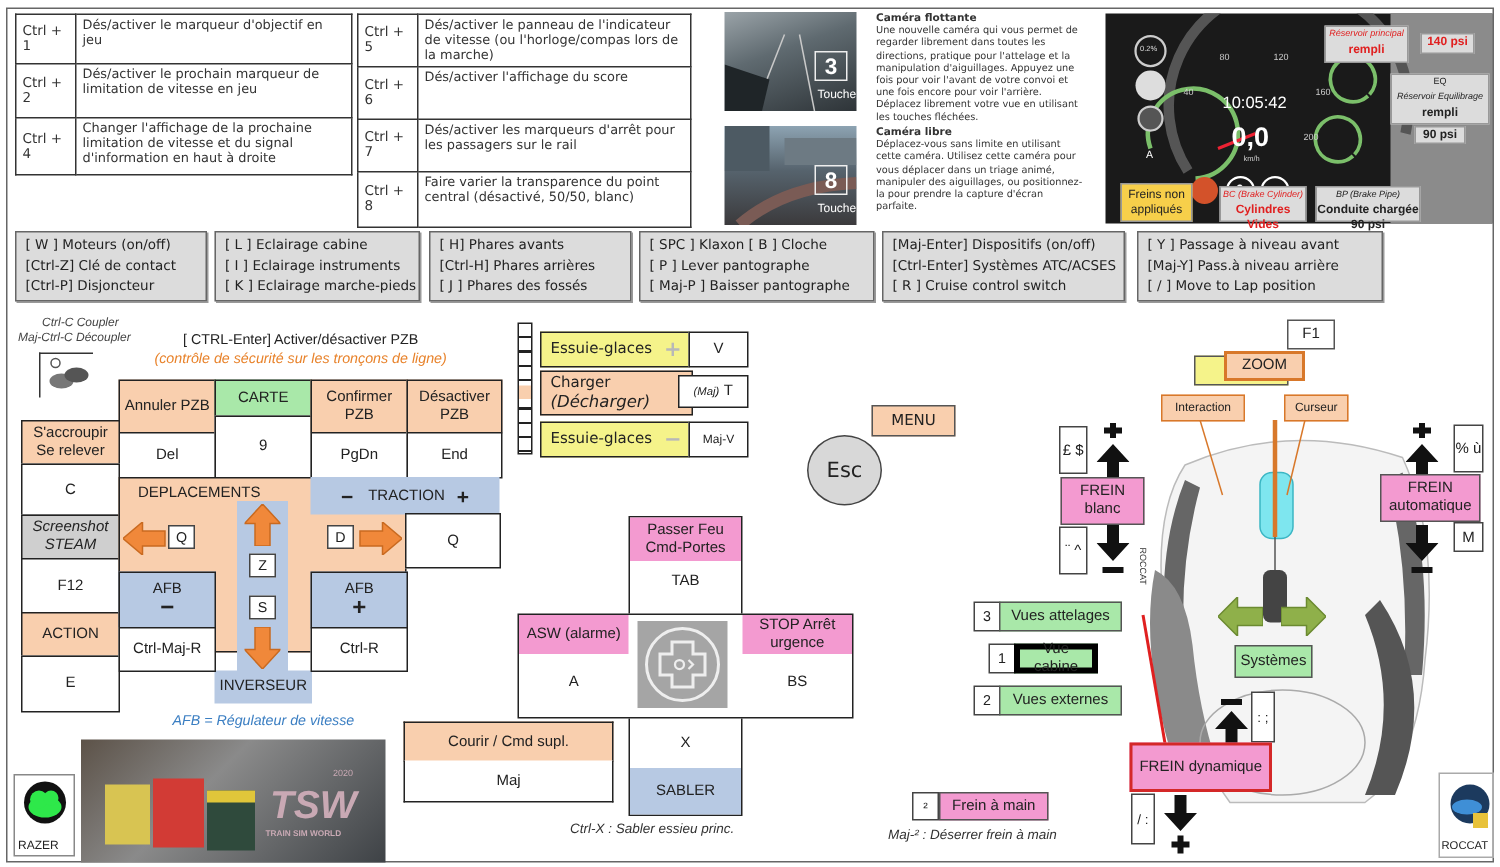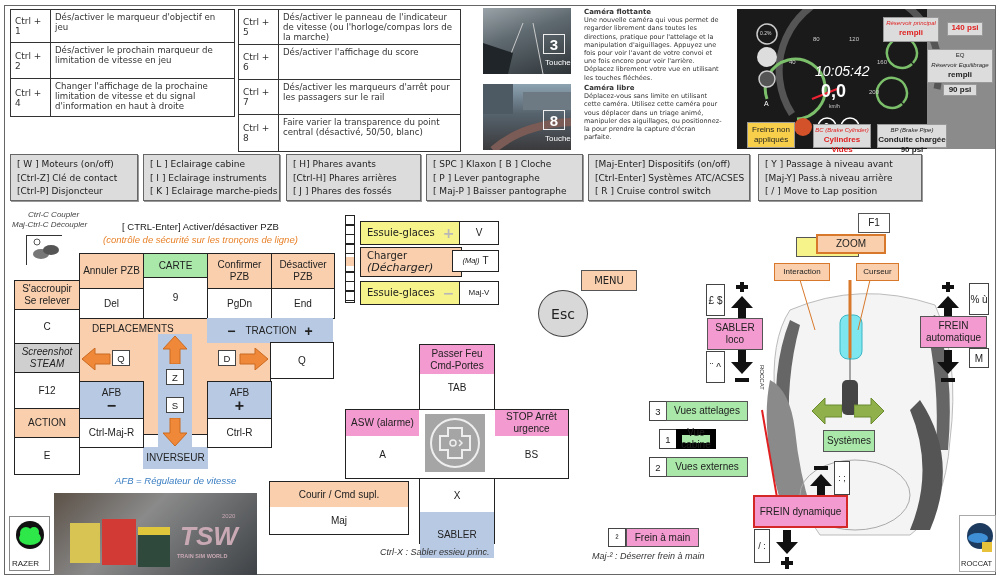--- a/index.html
+++ b/index.html
@@ -118,21 +118,21 @@
     <circle cx="66" cy="118" r="9" fill="#d3522a"></circle>
     <circle cx="90" cy="118" r="9" stroke="#fff" stroke-width="1.5" fill="none"></circle>
     <circle cx="113" cy="118" r="9" stroke="#fff" stroke-width="1.5" fill="none"></circle>
   </svg>
   <div style="position:absolute;left:76px;top:27px;color:#ccc;font-size:6px;">80</div>
   <div style="position:absolute;left:112px;top:27px;color:#ccc;font-size:6px;">120</div>
   <div style="position:absolute;left:52px;top:50px;color:#ccc;font-size:6px;">40</div>
   <div style="position:absolute;left:140px;top:50px;color:#ccc;font-size:6px;">160</div>
   <div style="position:absolute;left:132px;top:80px;color:#ccc;font-size:6px;">200</div>
   <div style="position:absolute;left:23px;top:21px;color:#ddd;font-size:5px;">0.2%</div>
-  <div style="position:absolute;left:78px;top:54px;color:#fff;font-size:14px;font-style:italic;">10:05:42</div>
+  <div style="position:absolute;left:78px;top:54px;color:#fff;font-size:11px;">10:05:42</div>
   <div style="position:absolute;left:84px;top:72px;color:#fff;font-size:18px;font-weight:bold;">0,0</div>
   <div style="position:absolute;left:92px;top:94px;color:#ccc;font-size:5px;">km/h</div>
   <div style="position:absolute;left:87px;top:112px;color:#fff;font-size:9px;font-weight:bold;">0</div>
   <div style="position:absolute;left:27px;top:91px;color:#fff;font-size:7px;">A</div>
 
   <div class="callout" style="left:146px;top:8px;width:56px;height:25px;">
     <div class="italic" style="color:#e02020;font-size:6px;">Réservoir principal</div>
     <div style="color:#e02020;font-weight:bold;">rempli</div>
   </div>
   <div class="callout" style="left:210px;top:13px;width:36px;height:14px;color:#e02020;font-weight:bold;">140 psi</div>
@@ -308,29 +308,29 @@
 <div class="cell white" style="left:495px;top:440px;width:73px;height:30px;border:none;">BS</div>
 <div class="abs" style="left:425px;top:414px;width:60px;height:58px;background:#a5a5a5;">
   <svg width="60" height="58">
       <circle cx="30" cy="29" r="24" fill="none" stroke="#eee" stroke-width="2"></circle>
       <path d="M23,14 h14 v8 h8 v14 h-8 v8 h-14 v-8 h-8 v-14 h8 z" fill="none" stroke="#eee" stroke-width="2"></path>
       <circle cx="28" cy="29" r="3" fill="none" stroke="#eee" stroke-width="1.5"></circle>
       <path d="M34,26 l3,3 l-3,3" fill="none" stroke="#eee" stroke-width="1.5"></path>
     </svg>
 </div>
 <div class="cell white" style="left:420px;top:480px;width:74px;height:32px;border:none;">X</div>
-<div class="cell blue" style="left:420px;top:512px;width:74px;height:46px;border:none;">SABLER</div>
+<div class="cell blue" style="left:420px;top:512px;width:74px;height:31px;border:none;">SABLER</div>
 <div class="label italic" style="left:380px;top:547px;font-size:9px;color:#333;">Ctrl-X : Sabler essieu princ.</div>
 
 <div class="cell peach" style="left:269px;top:481px;width:140px;height:27px;border-bottom:none;">Courir / Cmd supl.</div>
 <div class="cell white" style="left:269px;top:507px;width:140px;height:28px;border-top:none;">Maj</div>
 
 <div class="cell yellow" style="left:796px;top:213px;width:63px;height:20px;border:1px solid #555;margin-top:24px;">HUD</div>
 <div class="cell white" style="left:858px;top:213px;width:32px;height:20px;border:1px solid #555;">F1</div>
-<div class="cell peach" style="left:816px;top:234px;width:70px;height:20px;border:2px solid #d8782a;">ZOOM</div>
+<div class="cell peach" style="left:816px;top:234px;width:54px;height:20px;border:2px solid #d8782a;">ZOOM</div>
 <div class="cell peach" style="left:774px;top:263px;width:56px;height:18px;border:1px solid #d8782a;font-size:8px;">Interaction</div>
 <div class="cell peach" style="left:856px;top:263px;width:43px;height:18px;border:1px solid #d8782a;font-size:8px;">Curseur</div>
 
 <svg class="arrow-svg" style="left:760px;top:280px;" width="200" height="260">
   <path d="M30,30 Q100,0 175,25 Q200,80 190,160 Q185,230 150,255 L60,255 Q20,200 15,120 Q10,60 30,30 Z" fill="#f4f4f4" stroke="#bbb"></path>
   <path d="M30,40 Q10,90 18,160 L30,160 Q25,100 40,45 Z" fill="#666"></path>
   <path d="M175,35 Q195,90 188,170 L176,170 Q180,100 165,40 Z" fill="#666"></path>
   <path d="M10,100 Q0,150 20,220 Q40,250 55,240 Q40,200 35,150 Q30,110 10,100Z" fill="#8a8a8a"></path>
   <path d="M160,120 Q200,180 170,250 L150,250 Q175,190 150,130 Z" fill="#555"></path>
   <rect x="80" y="35" width="22" height="44" rx="8" fill="#7ee6ef" stroke="#3bb6c4"></rect>
@@ -343,21 +343,21 @@
   <ellipse cx="95" cy="215" rx="55" ry="35" fill="none" stroke="#aaa"></ellipse>
   <text x="-15" y="100" font-size="6" fill="#333" transform="rotate(90,0,100)" font-family="Liberation Sans, sans-serif">ROCCAT</text>
 </svg>
 
 <div class="kbox" style="left:706px;top:284px;width:19px;height:32px;flex-direction:column;font-size:10px;line-height:11px;">£ $</div>
 <svg class="arrow-svg" style="left:731px;top:282px;" width="22" height="40">
     <rect x="9" y="0" width="4" height="10" fill="#111"></rect>
     <rect x="5" y="3" width="12" height="4" fill="#111"></rect>
     <polygon points="11,14 22,26 15,26 15,40 7,40 7,26 0,26" fill="#111"></polygon>
   </svg>
-<div class="cell pink" style="left:707px;top:318px;width:56px;height:32px;border:1px solid #555;">SABLER loco</div>
+<div class="cell pink" style="left:707px;top:318px;width:56px;height:32px;border:1px solid #555;">FREIN blanc</div>
 <div class="kbox" style="left:706px;top:351px;width:19px;height:32px;flex-direction:column;font-size:10px;line-height:11px;">¨ ^</div>
 <svg class="arrow-svg" style="left:731px;top:350px;" width="22" height="34">
     <polygon points="7,0 15,0 15,12 22,12 11,24 0,12 7,12" fill="#111"></polygon>
     <rect x="4" y="28" width="14" height="4" fill="#111"></rect>
   </svg>
 
 <svg class="arrow-svg" style="left:937px;top:282px;" width="22" height="40">
     <rect x="9" y="0" width="4" height="10" fill="#111"></rect>
     <rect x="5" y="3" width="12" height="4" fill="#111"></rect>
     <polygon points="11,14 22,26 15,26 15,40 7,40 7,26 0,26" fill="#111"></polygon>
@@ -366,21 +366,21 @@
 <div class="cell pink" style="left:920px;top:316px;width:67px;height:32px;border:1px solid #555;">FREIN automatique</div>
 <svg class="arrow-svg" style="left:937px;top:350px;" width="22" height="34">
     <polygon points="7,0 15,0 15,12 22,12 11,24 0,12 7,12" fill="#111"></polygon>
     <rect x="4" y="28" width="14" height="4" fill="#111"></rect>
   </svg>
 <div class="kbox" style="left:969px;top:348px;width:20px;height:20px;font-size:10px;">M</div>
 
 <div class="kbox" style="left:649px;top:401px;width:18px;height:20px;">3</div>
 <div class="cell green" style="left:666px;top:401px;width:82px;height:20px;border:1px solid #555;">Vues attelages</div>
 <div class="kbox" style="left:659px;top:429px;width:18px;height:20px;">1</div>
-<div class="cell green" style="left:676px;top:429px;width:40px;height:20px;border:6px solid #000000;">Vue cabine</div>
+<div class="cell green" style="left:676px;top:429px;width:56px;height:20px;border:4px solid #000000;">Vue cabine</div>
 <div class="kbox" style="left:649px;top:457px;width:18px;height:20px;">2</div>
 <div class="cell green" style="left:666px;top:457px;width:82px;height:20px;border:1px solid #555;">Vues externes</div>
 
 <svg class="arrow-svg" style="left:812px;top:398px;" width="30" height="26">
     <polygon points="0,13 13,0 13,7 30,7 30,19 13,19 13,26" fill="#8fb04a" stroke="#6b8a30"></polygon>
   </svg>
 <svg class="arrow-svg" style="left:854px;top:398px;" width="30" height="26">
     <polygon points="30,13 17,0 17,7 0,7 0,19 17,19 17,26" fill="#8fb04a" stroke="#6b8a30"></polygon>
   </svg>
 <div class="cell green" style="left:823px;top:430px;width:52px;height:22px;border:1px solid #555;">Systèmes</div>

